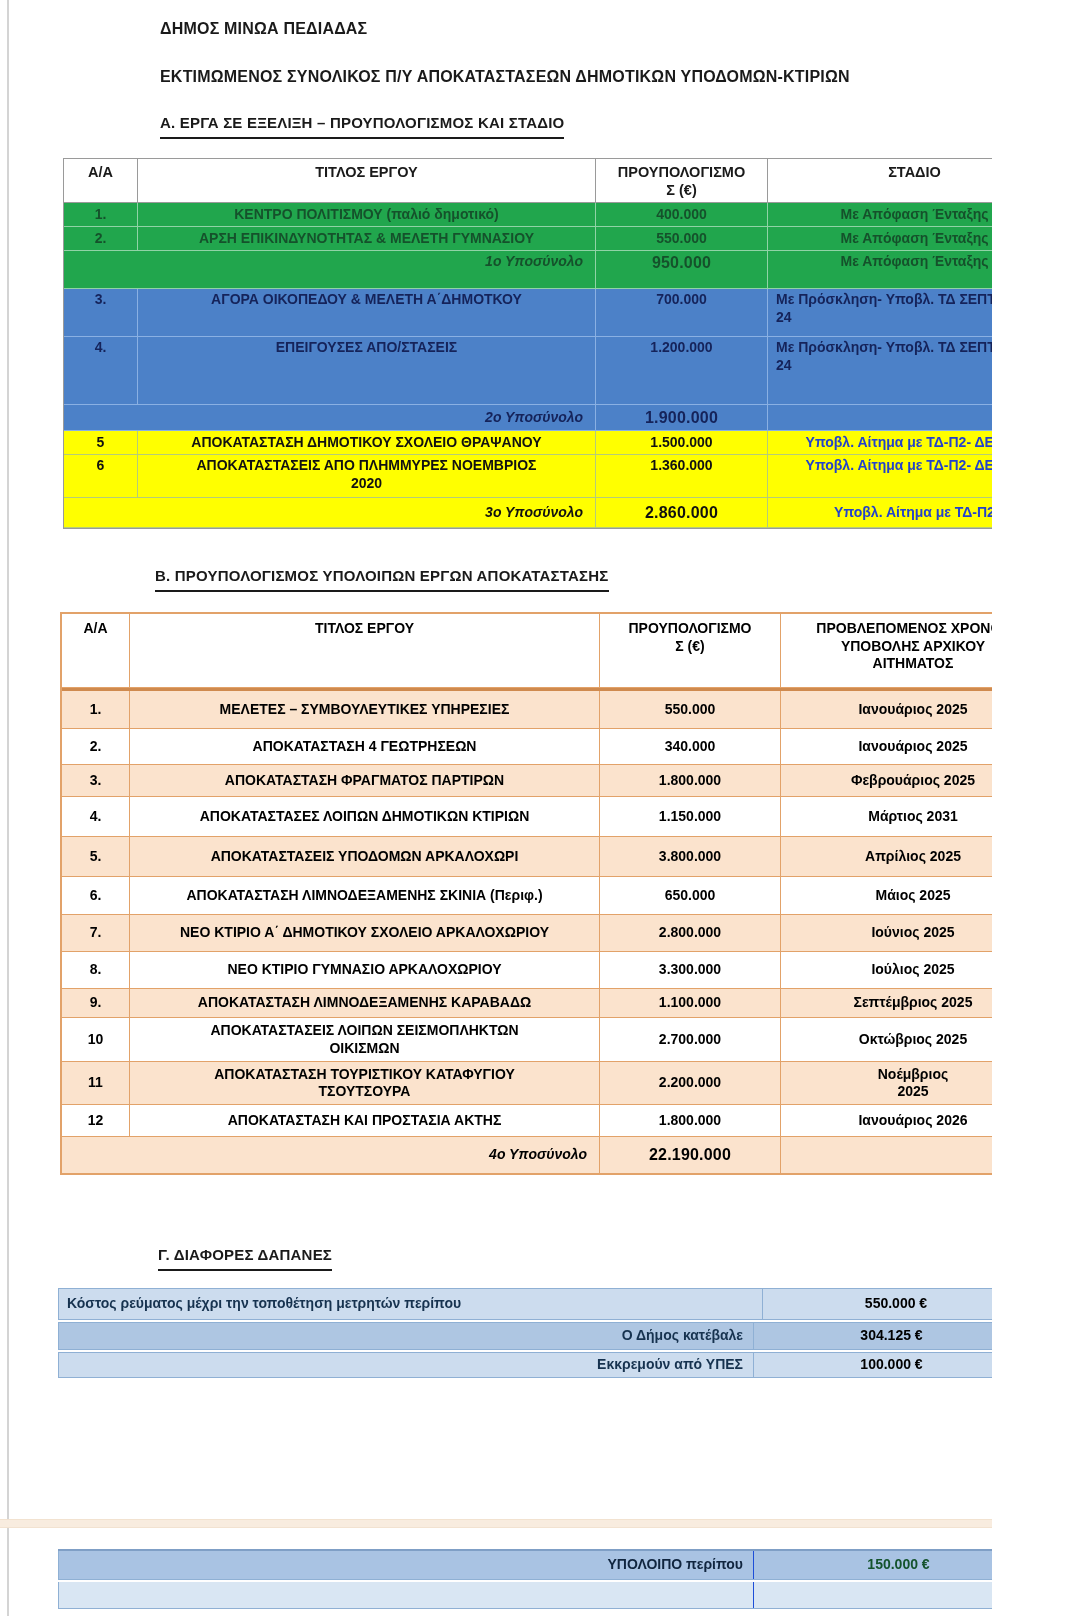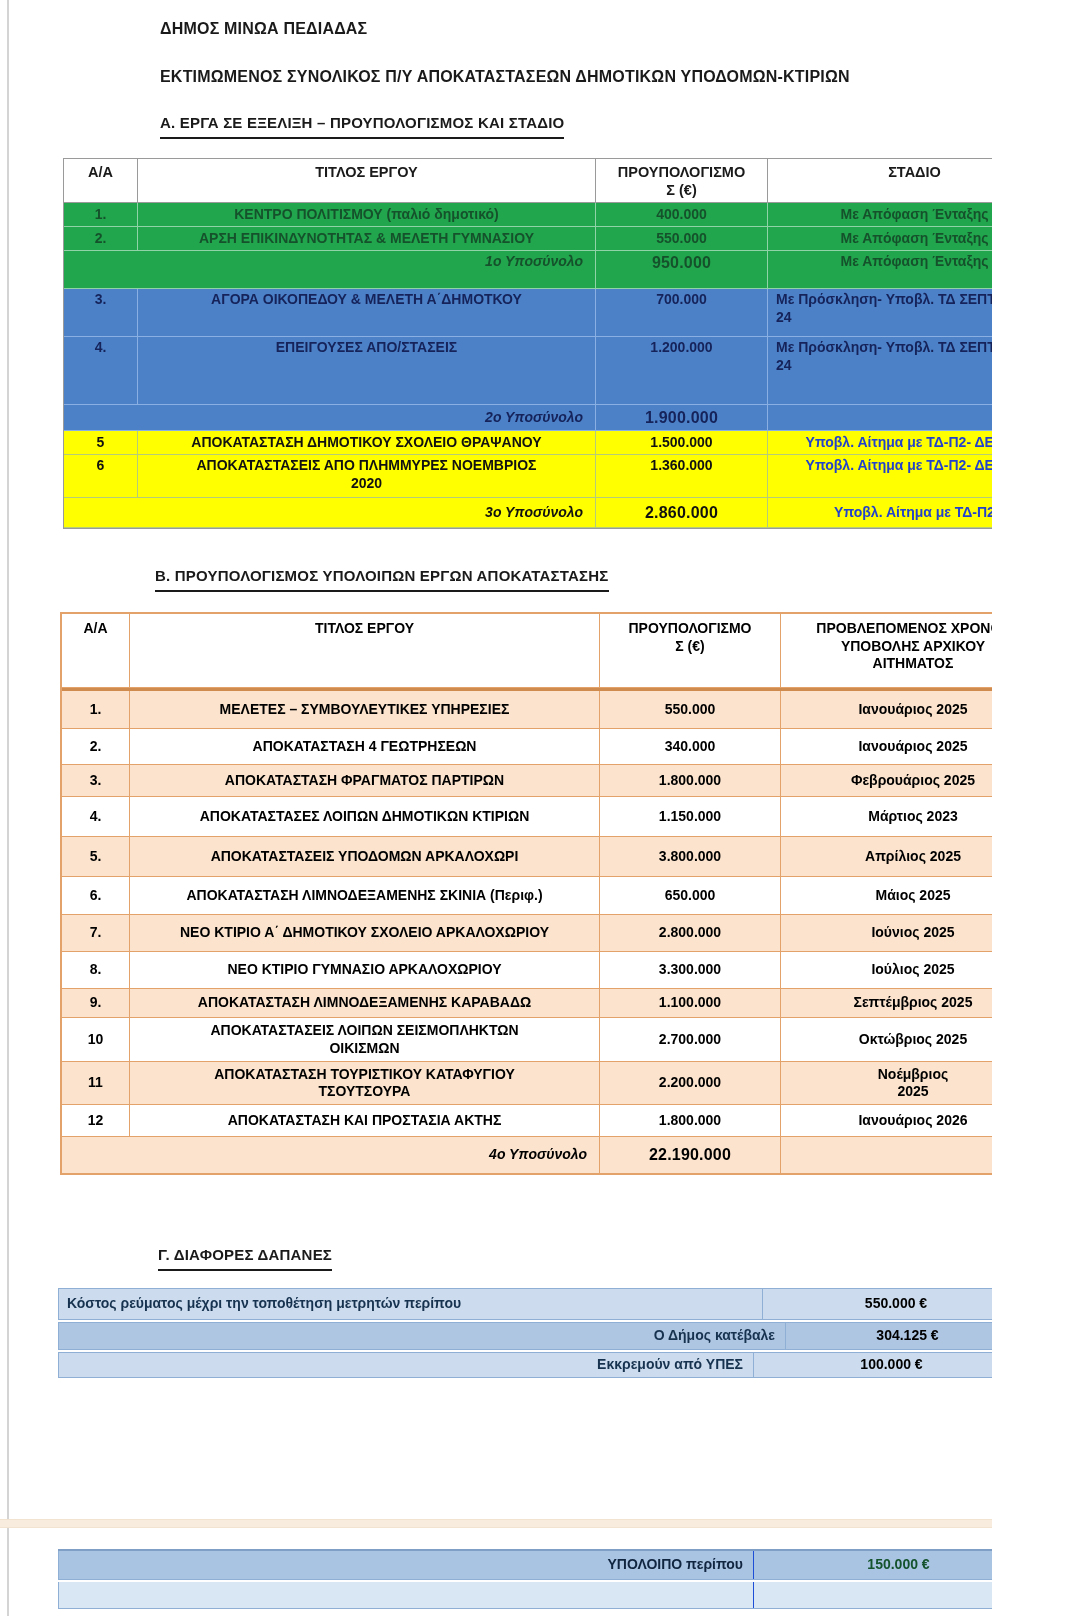--- a/index.html
+++ b/index.html
@@ -57,21 +57,21 @@
   .tableB .cell.big{font-size:16px;letter-spacing:.2px;}
 
   
   .tableC{position:absolute;left:58px;top:1288px;width:972px;}
   .crow{grid-template-columns:694px 1fr;border:1px solid #8fb0d4;margin-bottom:2px;}
   .crow .cell{font-size:14px;}
   .crow .cell.lbl{color:#16324f;justify-content:flex-end;text-align:right;padding-right:10px;}
   .crow .cell.lbl.left{justify-content:flex-start;text-align:left;padding-left:8px;}
   .crow .cell.val{color:#000;border-left:1px solid #8fb0d4;}
   .crow.light{background:var(--lightblue);}
-  .crow.dark{background:var(--midblue);padding-left:32px;}
+  .crow.dark{background:var(--midblue);}
 
   
   .band{position:absolute;left:0;top:1519px;width:1068px;height:9px;background:var(--band);
         border-top:1px solid #f2e2d0;border-bottom:1px solid #f2e2d0;box-sizing:border-box;}
 
   
   .tableF{position:absolute;left:58px;top:1549px;width:986px;border-top:2px solid #7f9fc6;}
   .frow{grid-template-columns:694px 1fr;border:1px solid #8fb0d4;border-top:none;margin-bottom:2px;}
   .frow .cell{font-size:14px;}
   .frow .cell.lbl{color:#10253f;justify-content:flex-end;text-align:right;padding-right:10px;}
@@ -184,21 +184,21 @@
         <div class="row peach" style="height: 32px;">
           <div class="cell num">3.</div>
           <div class="cell titlec">ΑΠΟΚΑΤΑΣΤΑΣΗ ΦΡΑΓΜΑΤΟΣ ΠΑΡΤΙΡΩΝ</div>
           <div class="cell budget">1.800.000</div>
           <div class="cell time">Φεβρουάριος 2025</div>
         </div>
         <div class="row white" style="height: 40px;">
           <div class="cell num">4.</div>
           <div class="cell titlec">ΑΠΟΚΑΤΑΣΤΑΣΕΣ ΛΟΙΠΩΝ ΔΗΜΟΤΙΚΩΝ ΚΤΙΡΙΩΝ</div>
           <div class="cell budget">1.150.000</div>
-          <div class="cell time">Μάρτιος 2023</div>
+          <div class="cell time">Μάρτιος 2031</div>
         </div>
         <div class="row peach" style="height: 40px;">
           <div class="cell num">5.</div>
           <div class="cell titlec">ΑΠΟΚΑΤΑΣΤΑΣΕΙΣ ΥΠΟΔΟΜΩΝ ΑΡΚΑΛΟΧΩΡΙ</div>
           <div class="cell budget">3.800.000</div>
           <div class="cell time">Απρίλιος 2025</div>
         </div>
         <div class="row white" style="height: 38px;">
           <div class="cell num">6.</div>
           <div class="cell titlec">ΑΠΟΚΑΤΑΣΤΑΣΗ ΛΙΜΝΟΔΕΞΑΜΕΝΗΣ ΣΚΙΝΙΑ (Περιφ.)</div>

